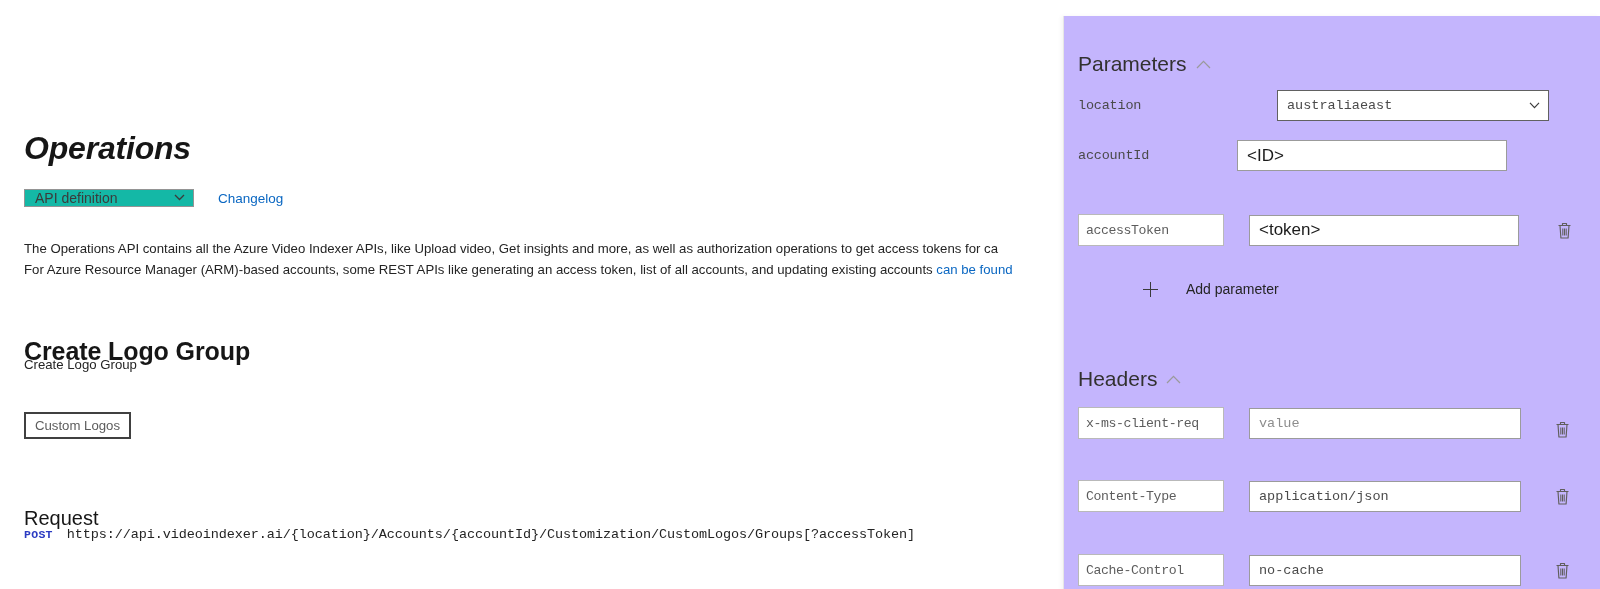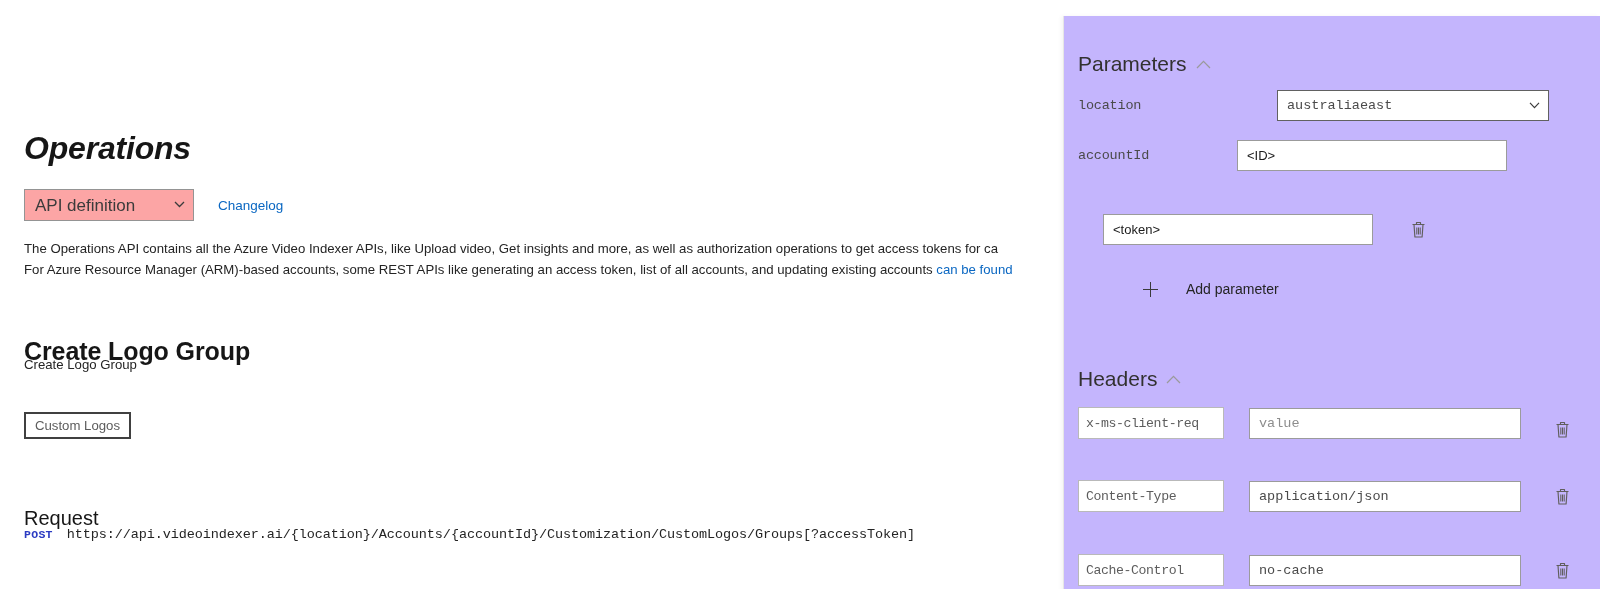--- a/index.html
+++ b/index.html
@@ -26,26 +26,26 @@
   .doc-inner { position: absolute; left: 24px; top: 0; width: 1300px; }
 
   .page-title {
     position: absolute; left: 0; top: 108px;
     font-size: 32px; font-weight: 600; color: #161616;
     letter-spacing: -0.2px; line-height: 1.2; font-style: italic;
   }
 
   .api-select-row { position: absolute; left: 0; top: 189px; display: flex; align-items: center; }
   .api-select {
-    width: 170px; height: 32px;
+    width: 170px; height: 18px;
     border: 1px solid #949494;
-    background: #fca5a5;
+    background: #14b8a6;
     color: #3b3b3b;
     font-family: "Liberation Sans", sans-serif;
-    font-size: 17px;
+    font-size: 14px;
     padding: 0 24px 0 10px;
     border-radius: 0;
     appearance: none; -webkit-appearance: none;
     position: relative;
   }
   .select-wrap { position: relative; display: inline-block; }
   .select-chevron {
     position: absolute; right: 9px; top: 50%;
     transform: translateY(-55%);
     pointer-events: none;
@@ -164,21 +164,21 @@
     width: 268px; height: 31px;
     border: 1px solid #9b9b9b;
     background: #ffffff;
     font-family: "Liberation Mono", monospace;
     font-size: 13.5px; color: #4a4a4a;
     padding: 0 9px;
     outline: none;
   }
   .vfield.sans {
     font-family: "Liberation Sans", sans-serif;
-    font-size: 13px; color: #1b1b1b;
+    font-size: 17px; color: #1b1b1b;
   }
   .vfield::placeholder { color: #8d8d8d; }
 
   .trash {
     width: 17px; height: 19px;
     cursor: pointer; color: #605e5c;
   }
   .trash svg { display: block; }
 
   .add-param {
@@ -262,20 +262,21 @@
         </span>
       </span>
     </div>
 
     <div class="prow" style="left:14px; top:124px; width:510px;">
       <span class="plabel-static" style="width:159px;">accountId</span>
       <input class="vfield sans" style="width: 270px;" value="&lt;ID&gt;">
     </div>
 
     <div class="prow" style="left:14px; top:198px; width:510px;">
+      <input class="kfield" value="accessToken" style="">
       <input class="vfield sans" style="margin-left: 25px; width: 270px;" value="&lt;token&gt;">
       <span class="trash" style="margin-left:37px;">
         <svg width="17" height="19" viewBox="0 0 17 19" aria-hidden="true">
           <path d="M2.5 4.5 H14.5 M6.5 4.5 V2.5 H10.5 V4.5 M4 4.5 L4.9 17 H12.1 L13 4.5" fill="none" stroke="#605e5c" stroke-width="1.15" stroke-linejoin="round"></path>
           <path d="M6.8 7.5 V14.4 M8.5 7.5 V14.4 M10.2 7.5 V14.4" fill="none" stroke="#605e5c" stroke-width="1.05"></path>
         </svg>
       </span>
     </div>
 
     <div class="add-param" style="left:79px; top:265px;gap:20px;">

